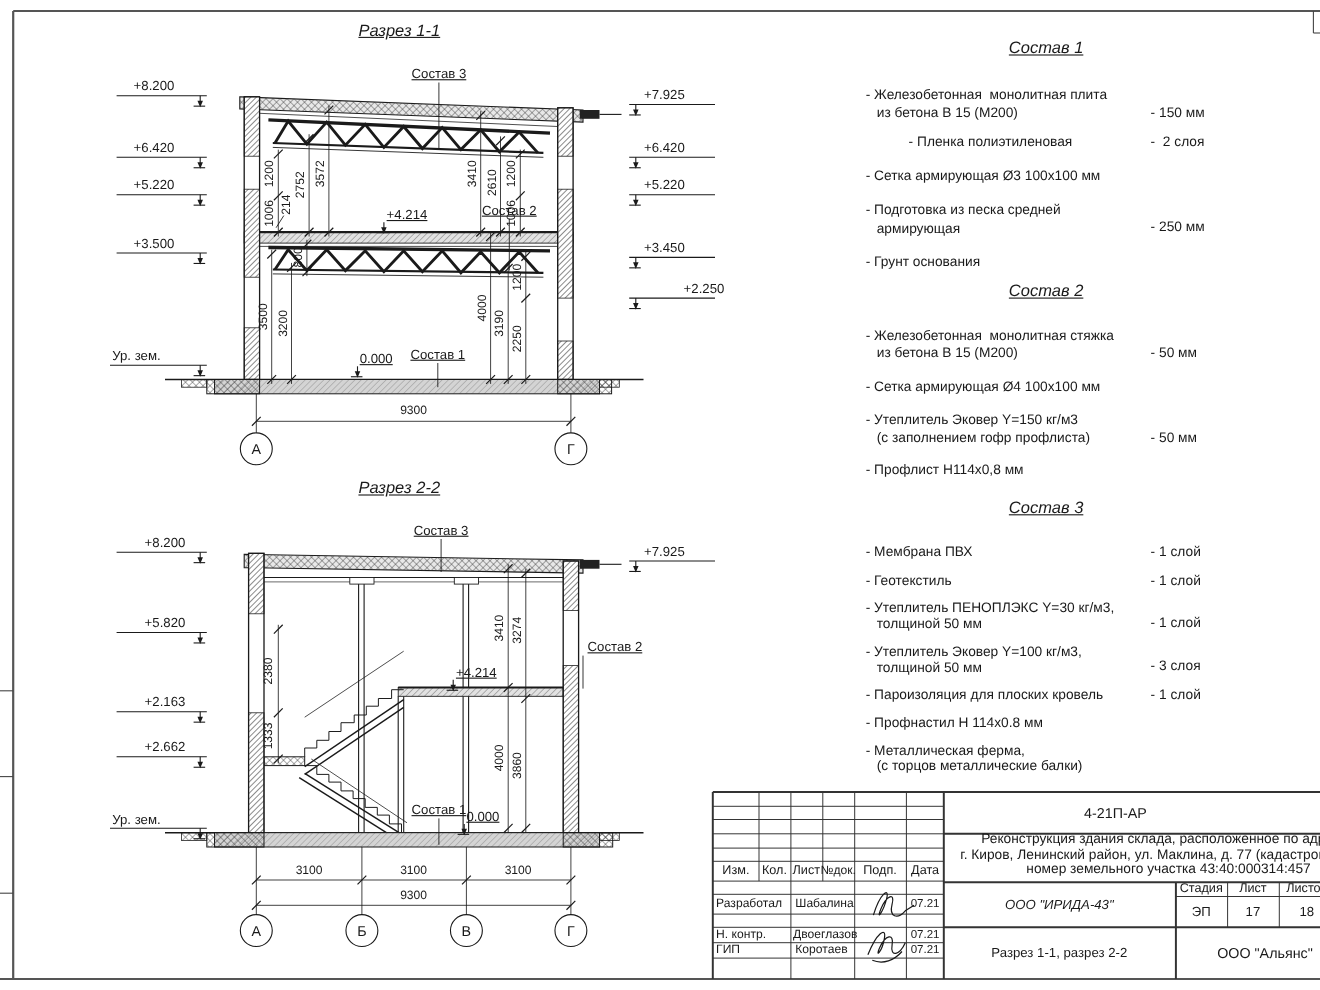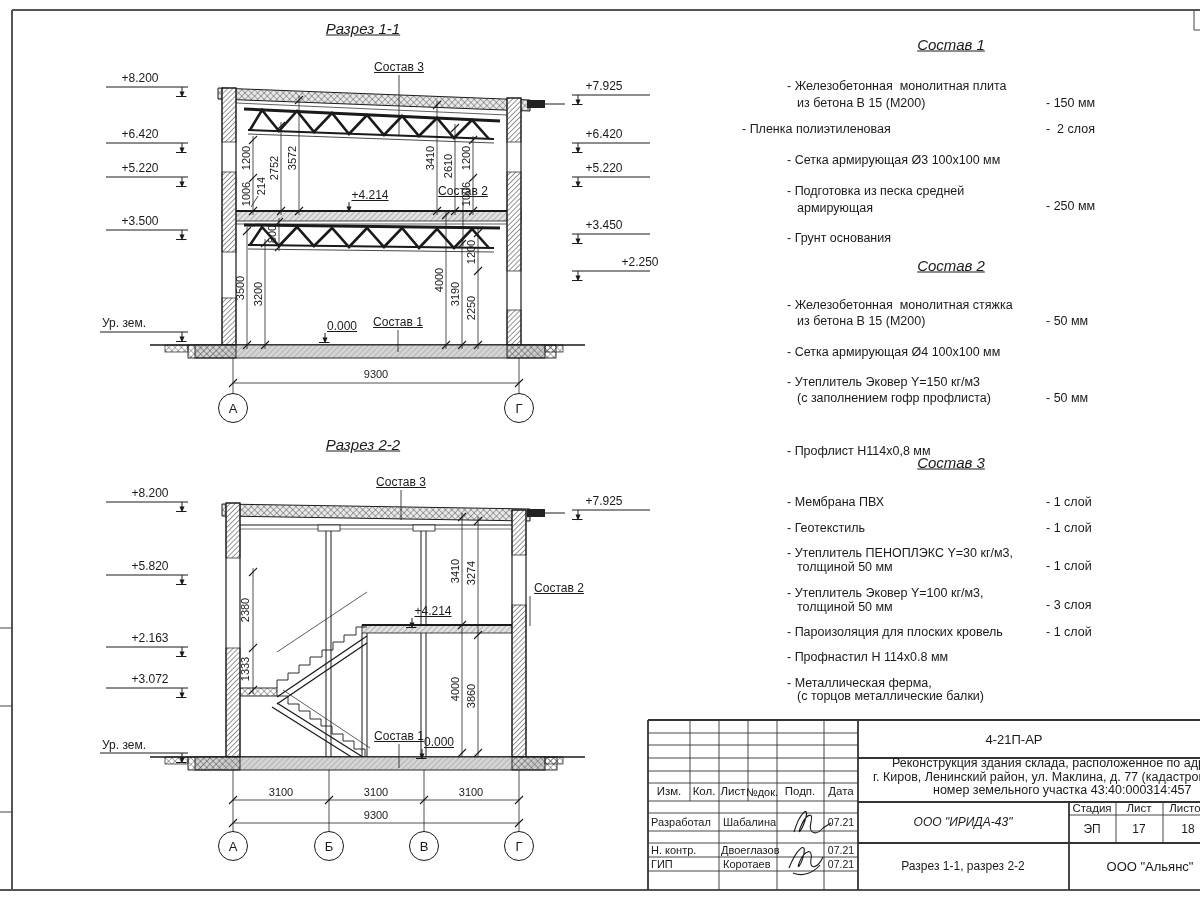--- a/index.html
+++ b/index.html
@@ -378,21 +378,21 @@
     </div>
 <div class="axis" style="left:519px;top:408px">
       <span>Г</span>
     </div>
 
 <span class="t c sec-title" style="left:363px;top:444px">Разрез 2-2</span>
 
 <span class="t c elev" style="left:150px;top:493px">+8.200</span>
 <span class="t c elev" style="left:150px;top:566px">+5.820</span>
 <span class="t c elev" style="left:150px;top:638px">+2.163</span>
-<span class="t c elev" style="left:150px;top:679px">+3.072</span>
+<span class="t c elev" style="left:150px;top:679px">+2.662</span>
 <span class="t c elev" style="left:124px;top:745px">Ур. зем.</span>
 <span class="t c elev" style="left:604px;top:501px">+7.925</span>
 
 <span class="t c lbl" style="left:401px;top:482px">Состав 3</span>
 <span class="t c lbl" style="left:559px;top:588px">Состав 2</span>
 <span class="t c lbl" style="left:399px;top:736px">Состав 1</span>
 <span class="t c lbl" style="left:433px;top:611px">+4.214</span>
 <span class="t c lbl" style="left:439px;top:742px">0.000</span>
 
 <span class="t v dim" style="left:245px;top:610px">2380</span>
@@ -416,37 +416,37 @@
       <span>В</span>
     </div>
 <div class="axis" style="left:519px;top:846px">
       <span>Г</span>
     </div>
 
 <span class="t c heading" style="left:951px;top:44px">Состав 1</span>
 <span class="t l item" style="left:787px;top:86px">- Железобетонная  монолитная плита</span>
 <span class="t l item" style="left:797px;top:103px">из бетона В 15 (М200)</span>
 <span class="t l val" style="left:1046px;top:103px">- 150 мм</span>
-<span class="t l item" style="left:742px;top:129px">- Пленка полиэтиленовая</span>
+<span class="t l item" style="left:826px;top:129px">- Пленка полиэтиленовая</span>
 <span class="t l val" style="left:1046px;top:129px">-  2 слоя</span>
 <span class="t l item" style="left:787px;top:160px">- Сетка армирующая Ø3 100х100 мм</span>
 <span class="t l item" style="left:787px;top:191px">- Подготовка из песка средней</span>
 <span class="t l item" style="left:797px;top:208px">армирующая</span>
 <span class="t l val" style="left:1046px;top:206px">- 250 мм</span>
 <span class="t l item" style="left:787px;top:238px">- Грунт основания</span>
 
 <span class="t c heading" style="left:951px;top:265px">Состав 2</span>
 <span class="t l item" style="left:787px;top:305px">- Железобетонная  монолитная стяжка</span>
 <span class="t l item" style="left:797px;top:321px">из бетона В 15 (М200)</span>
 <span class="t l val" style="left:1046px;top:321px">- 50 мм</span>
 <span class="t l item" style="left:787px;top:352px">- Сетка армирующая Ø4 100х100 мм</span>
 <span class="t l item" style="left:787px;top:382px">- Утеплитель Эковер Y=150 кг/м3</span>
 <span class="t l item" style="left:797px;top:398px">(с заполнением гофр профлиста)</span>
 <span class="t l val" style="left:1046px;top:398px">- 50 мм</span>
-<span class="t l item" style="left:787px;top:451px">- Профлист Н114х0,8 мм</span>
+<span class="t l item" style="left:787px;top:427px">- Профлист Н114х0,8 мм</span>
 
 <span class="t c heading" style="left:951px;top:462px">Состав 3</span>
 <span class="t l item" style="left:787px;top:502px">- Мембрана ПВХ</span>
 <span class="t l val" style="left:1046px;top:502px">- 1 слой</span>
 <span class="t l item" style="left:787px;top:528px">- Геотекстиль</span>
 <span class="t l val" style="left:1046px;top:528px">- 1 слой</span>
 <span class="t l item" style="left:787px;top:553px">- Утеплитель ПЕНОПЛЭКС Y=30 кг/м3,</span>
 <span class="t l item" style="left:797px;top:567px">толщиной 50 мм</span>
 <span class="t l val" style="left:1046px;top:566px">- 1 слой</span>
 <span class="t l item" style="left:787px;top:593px">- Утеплитель Эковер Y=100 кг/м3,</span>

